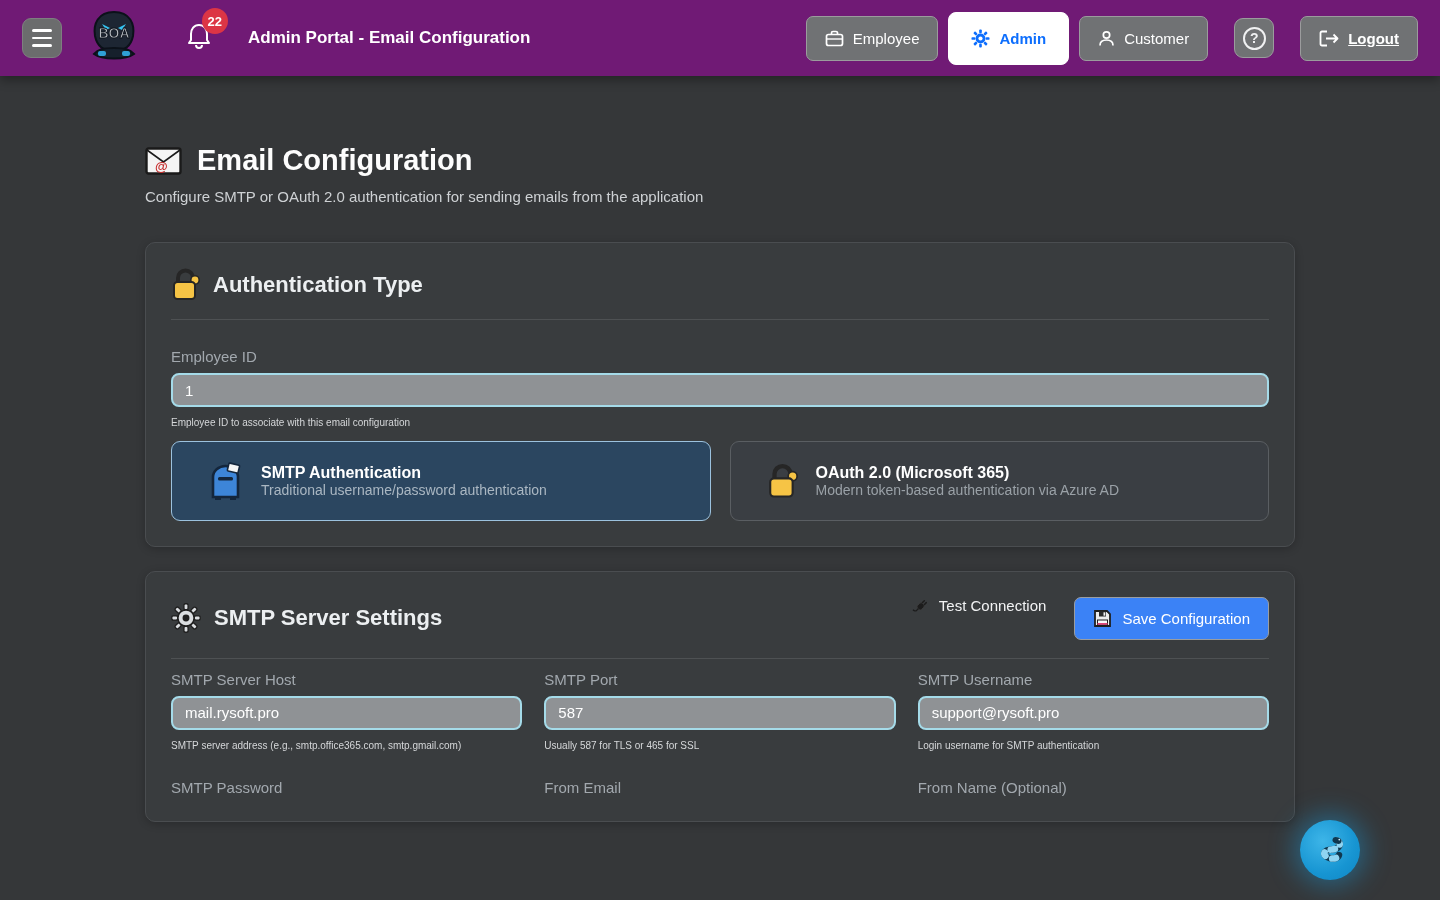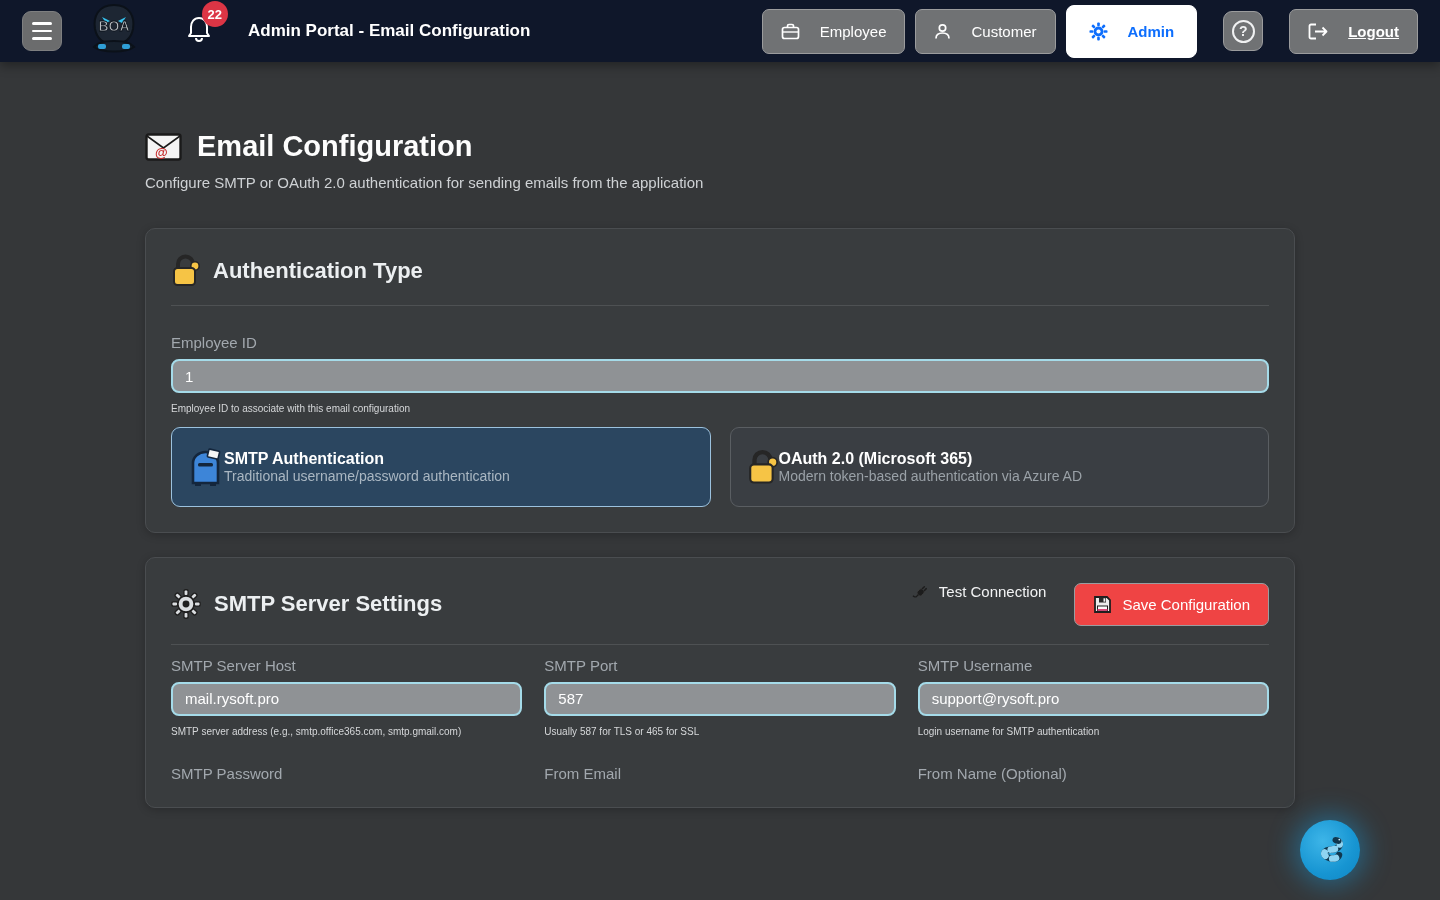--- a/index.html
+++ b/index.html
@@ -5,21 +5,21 @@
   * { margin:0; padding:0; box-sizing:border-box; }
   html,body { width:1440px; height:900px; overflow:hidden; }
   body {
     font-family:"Liberation Sans", sans-serif;
     background:#353739;
     color:#e9ecef;
   }
 
   
   .navbar {
-    height:62px; background:#0f172a;
+    height:76px; background:#701a75;
     display:flex; align-items:center;
     padding:0 22px;
     box-shadow:0 4px 10px rgba(0,0,0,.35);
     position:relative; z-index:5;
   }
   .hamburger {
     width:40px; height:40px; border-radius:9px;
     background:#6b6c6d; border:1px solid #7e7f80;
     display:flex; flex-direction:column; justify-content:center; align-items:center; gap:5px;
     cursor:pointer; flex:0 0 auto;
@@ -31,21 +31,21 @@
     position:absolute; top:-14px; right:-16px;
     min-width:26px; height:26px; border-radius:13px;
     background:#dc3545; color:#fff; font-size:13px; font-weight:bold;
     display:flex; align-items:center; justify-content:center; padding:0 6px;
   }
   .nav-title { margin-left:36px; font-size:17px; font-weight:bold; color:#fff; }
   .nav-spacer { flex:1; }
   .nav-btn {
     height:45px; padding:0 18px; margin-left:10px;
     background:#707274; border:1px solid #9b9c9d; border-radius:7px;
-    color:#fff; font-size:15px; display:flex; align-items:center; gap:20px;
+    color:#fff; font-size:15px; display:flex; align-items:center; gap:9px;
     cursor:pointer; white-space:nowrap;
   }
   .nav-btn.active {
     background:#ffffff; border-color:#ffffff; color:#0d6efd;
     font-weight:bold; height:53px; padding:0 22px; border-radius:8px;
   }
   .help-btn {
     width:40px; height:40px; margin-left:26px;
     background:#707274; border:1px solid #9b9c9d; border-radius:9px;
     display:flex; align-items:center; justify-content:center; cursor:pointer;
@@ -78,36 +78,36 @@
     background:#8f9295; border:2px solid #a5dbe9; border-radius:8px;
     color:#fff; font-size:15px; font-family:"Liberation Sans",sans-serif;
     padding:0 12px; outline:none; display:block;
   }
   .form-help { margin-top:9px; font-size:10px; color:#d5d7d9; line-height:1.45; }
 
   .method-row { display:flex; gap:19px; margin-top:10px; }
   .method-card {
     flex:1; height:80px; border-radius:9px; cursor:pointer;
     background:#3a3e43; border:1px solid #5a5e62;
-    display:flex; align-items:center; padding:0 16px; gap:1px;
+    display:flex; align-items:center; padding:0 36px; gap:18px;
   }
   .method-card.selected { background:#2b4660; border-color:#9cc2de; }
   .method-title { font-size:16px; font-weight:bold; color:#fff; }
   .method-sub { font-size:14px; color:#9aa1a7; }
   .method-card.selected .method-sub { color:#aab7c2; }
 
   .head-actions { display:flex; align-items:flex-start; gap:28px; }
   .test-link {
     display:flex; align-items:center; gap:9px;
     color:#f2f3f4; font-size:15px; cursor:pointer; background:none; border:none;
     font-family:"Liberation Sans",sans-serif;
   }
   .save-btn {
     height:43px; padding:0 18px;
-    background:#ef4444; border:1px solid #9a9da0; border-radius:7px;
+    background:#3b82f6; border:1px solid #9a9da0; border-radius:7px;
     color:#fff; font-size:15px; display:flex; align-items:center; gap:10px; cursor:pointer;
     font-family:"Liberation Sans",sans-serif;
   }
 
   .grid3 { display:grid; grid-template-columns:1fr 1fr 1fr; column-gap:22px; margin-top:0; }
   .grid3 .form-label { margin-top:12px; }
   .row2 { margin-top:14px; }
 
   
   .fab {
@@ -152,46 +152,46 @@
 
   <span class="nav-spacer"></span>
 
   <button class="nav-btn">
     <svg width="19" height="17" viewBox="0 0 19 17">
       <rect x="1.5" y="4.5" width="16" height="11" rx="2" fill="none" stroke="#fff" stroke-width="1.7"></rect>
       <path d="M6.5 4.5 V3 a1.5 1.5 0 0 1 1.5 -1.5 h3 a1.5 1.5 0 0 1 1.5 1.5 v1.5" fill="none" stroke="#fff" stroke-width="1.7"></path>
       <path d="M1.5 9 h16" stroke="#fff" stroke-width="1.4"></path>
     </svg>
     <span>Employee</span>
-  </button>
-
-  <button class="nav-btn">
-    <svg width="17" height="17" viewBox="0 0 17 17">
-      <circle cx="8.5" cy="5" r="3.2" fill="none" stroke="#fff" stroke-width="1.7"></circle>
-      <path d="M2 15.5 c0 -4 3 -5.5 6.5 -5.5 s6.5 1.5 6.5 5.5" fill="none" stroke="#fff" stroke-width="1.7"></path>
-    </svg>
-    <span>Customer</span>
   </button>
 
   <button class="nav-btn active">
     <svg width="19" height="19" viewBox="0 0 20 20">
       <g fill="#0d6efd">
         <rect x="8.6" y="0.5" width="2.8" height="4" rx="1"></rect>
         <rect x="8.6" y="15.5" width="2.8" height="4" rx="1"></rect>
         <rect x="0.5" y="8.6" width="4" height="2.8" rx="1"></rect>
         <rect x="15.5" y="8.6" width="4" height="2.8" rx="1"></rect>
         <rect x="8.6" y="0.5" width="2.8" height="4" rx="1" transform="rotate(45 10 10)"></rect>
         <rect x="8.6" y="15.5" width="2.8" height="4" rx="1" transform="rotate(45 10 10)"></rect>
         <rect x="0.5" y="8.6" width="4" height="2.8" rx="1" transform="rotate(45 10 10)"></rect>
         <rect x="15.5" y="8.6" width="4" height="2.8" rx="1" transform="rotate(45 10 10)"></rect>
       </g>
       <circle cx="10" cy="10" r="5.2" fill="#0d6efd"></circle>
       <circle cx="10" cy="10" r="2.2" fill="#fff"></circle>
     </svg>
     <span>Admin</span>
+  </button>
+
+  <button class="nav-btn">
+    <svg width="17" height="17" viewBox="0 0 17 17">
+      <circle cx="8.5" cy="5" r="3.2" fill="none" stroke="#fff" stroke-width="1.7"></circle>
+      <path d="M2 15.5 c0 -4 3 -5.5 6.5 -5.5 s6.5 1.5 6.5 5.5" fill="none" stroke="#fff" stroke-width="1.7"></path>
+    </svg>
+    <span>Customer</span>
   </button>
 
   <button class="help-btn">
     <span class="help-glyph">?</span>
   </button>
 
   <button class="nav-btn logout-btn">
     <svg width="20" height="17" viewBox="0 0 20 17">
       <path d="M8 1.5 H3 a1.5 1.5 0 0 0 -1.5 1.5 v11 a1.5 1.5 0 0 0 1.5 1.5 h5" fill="none" stroke="#fff" stroke-width="1.8"></path>
       <path d="M7 8.5 h11 M14.5 4.5 l4 4 l-4 4" fill="none" stroke="#fff" stroke-width="1.8" stroke-linejoin="round"></path>

